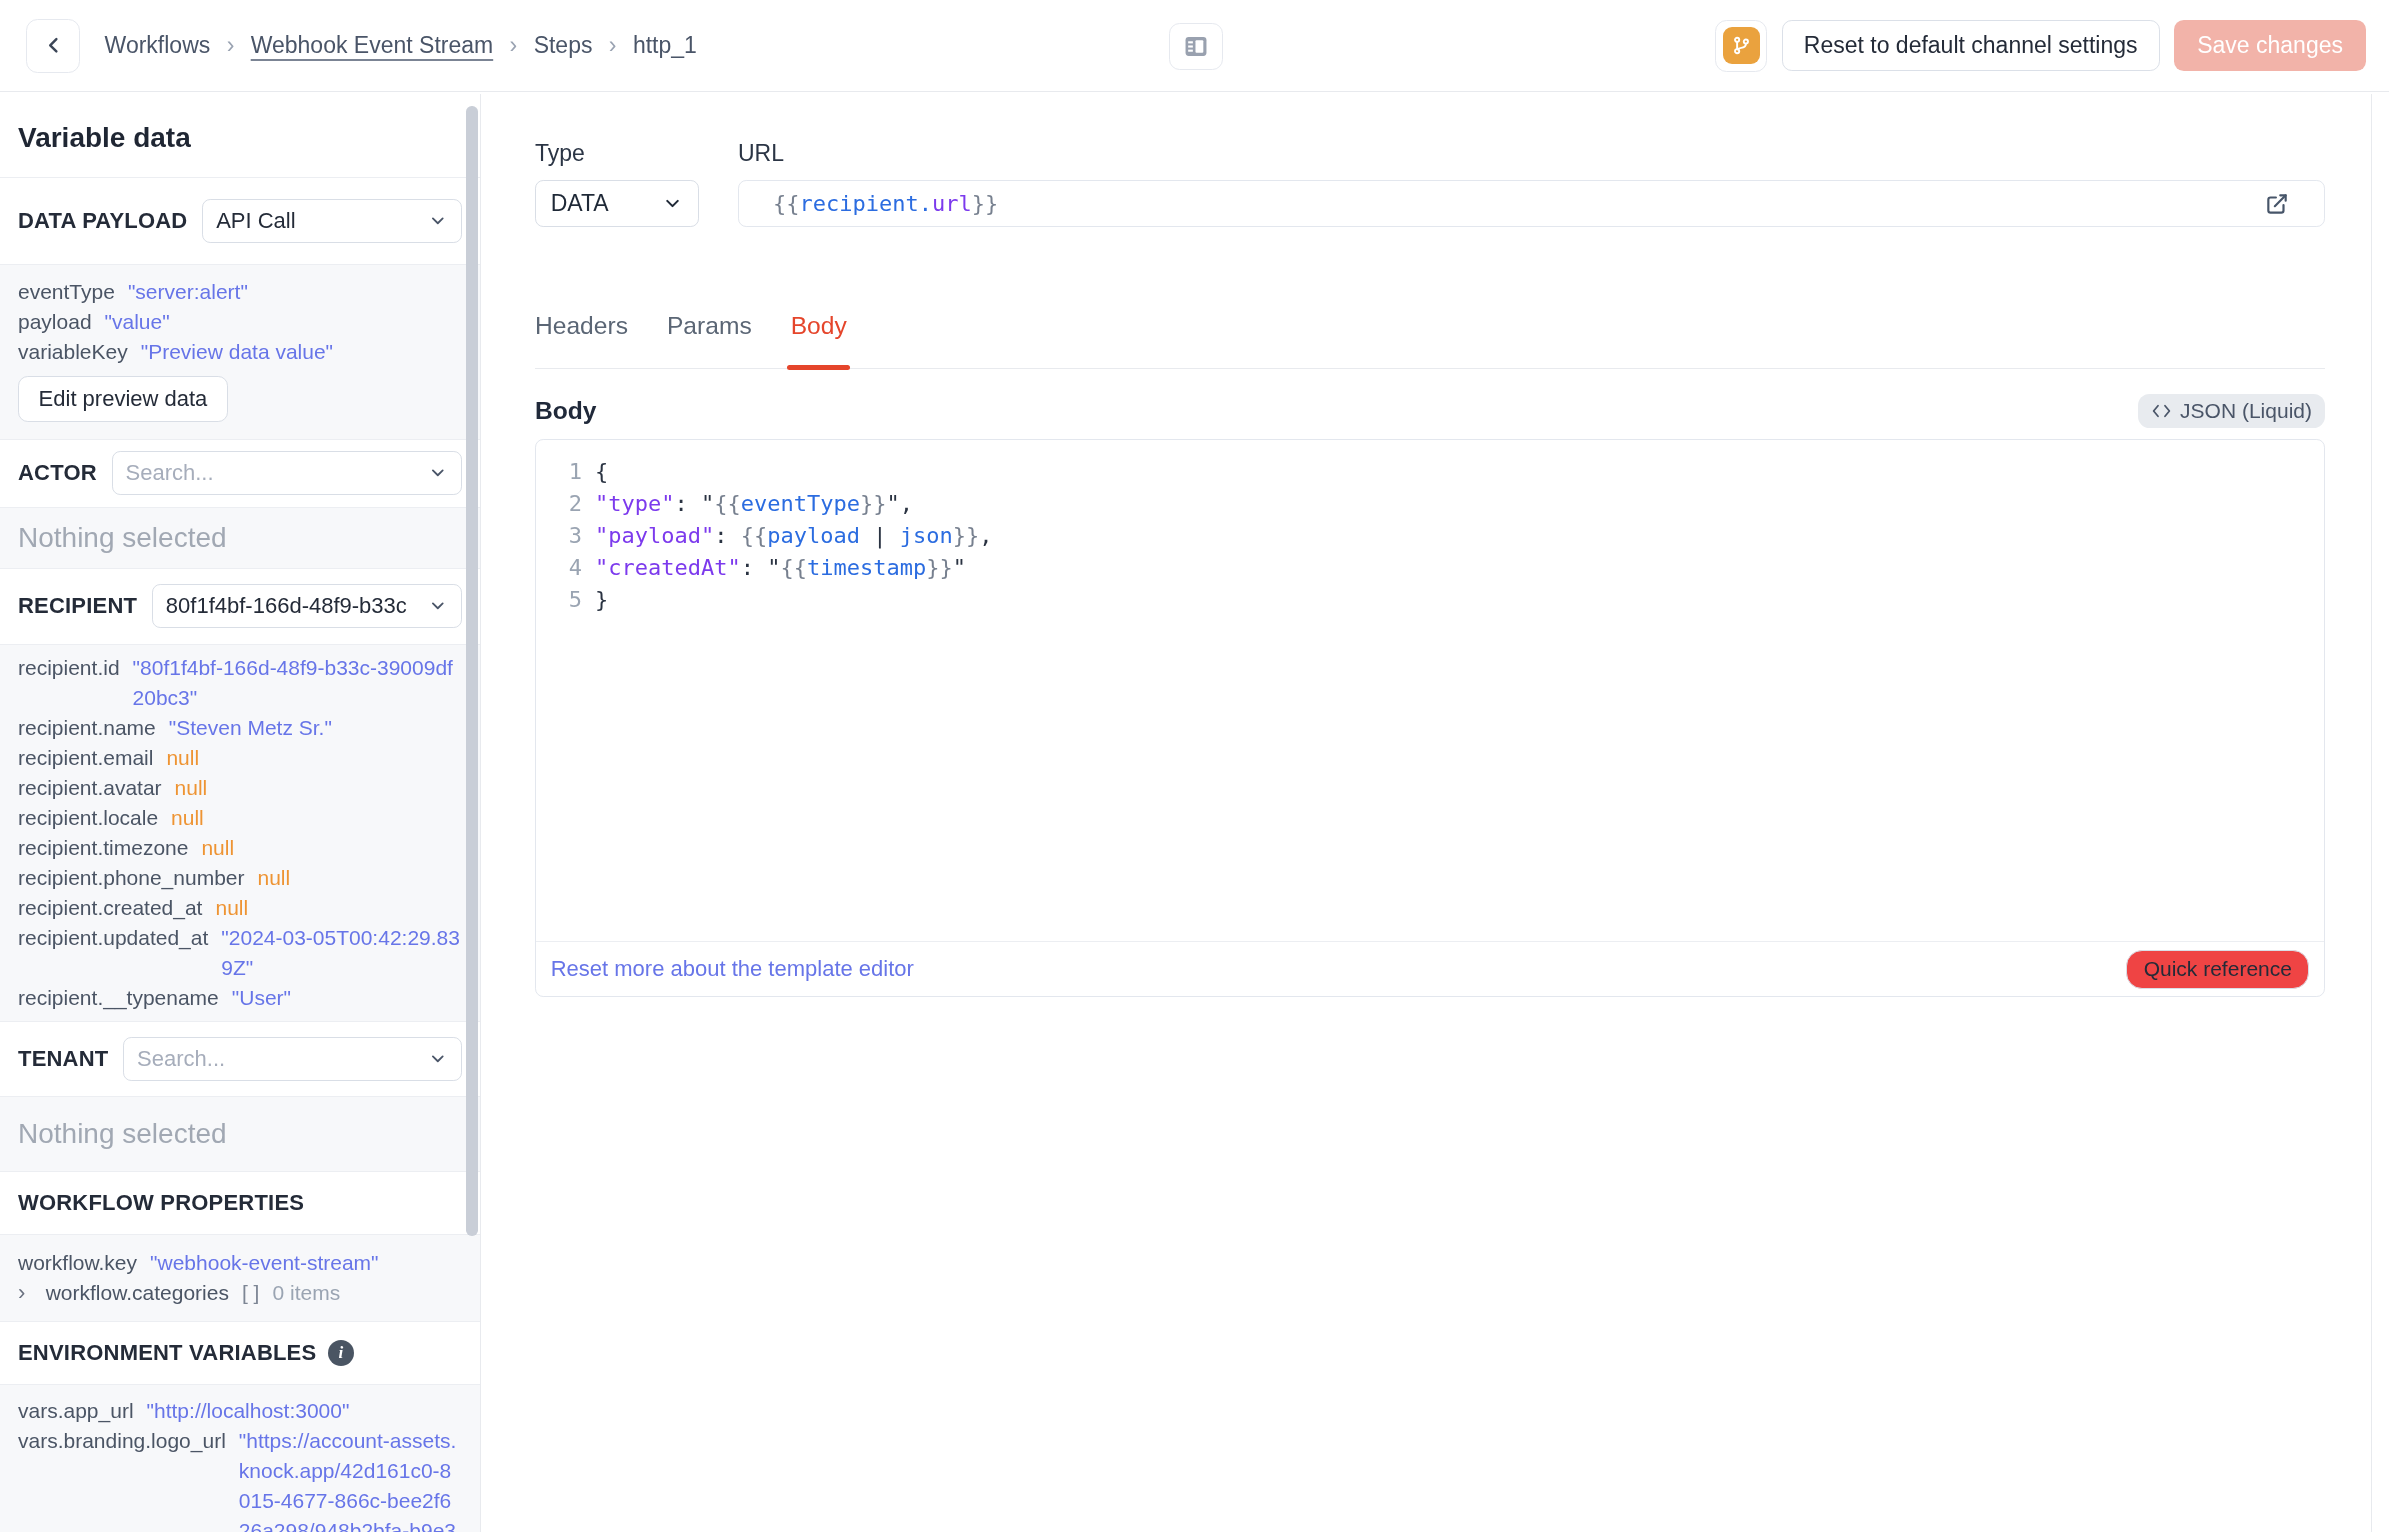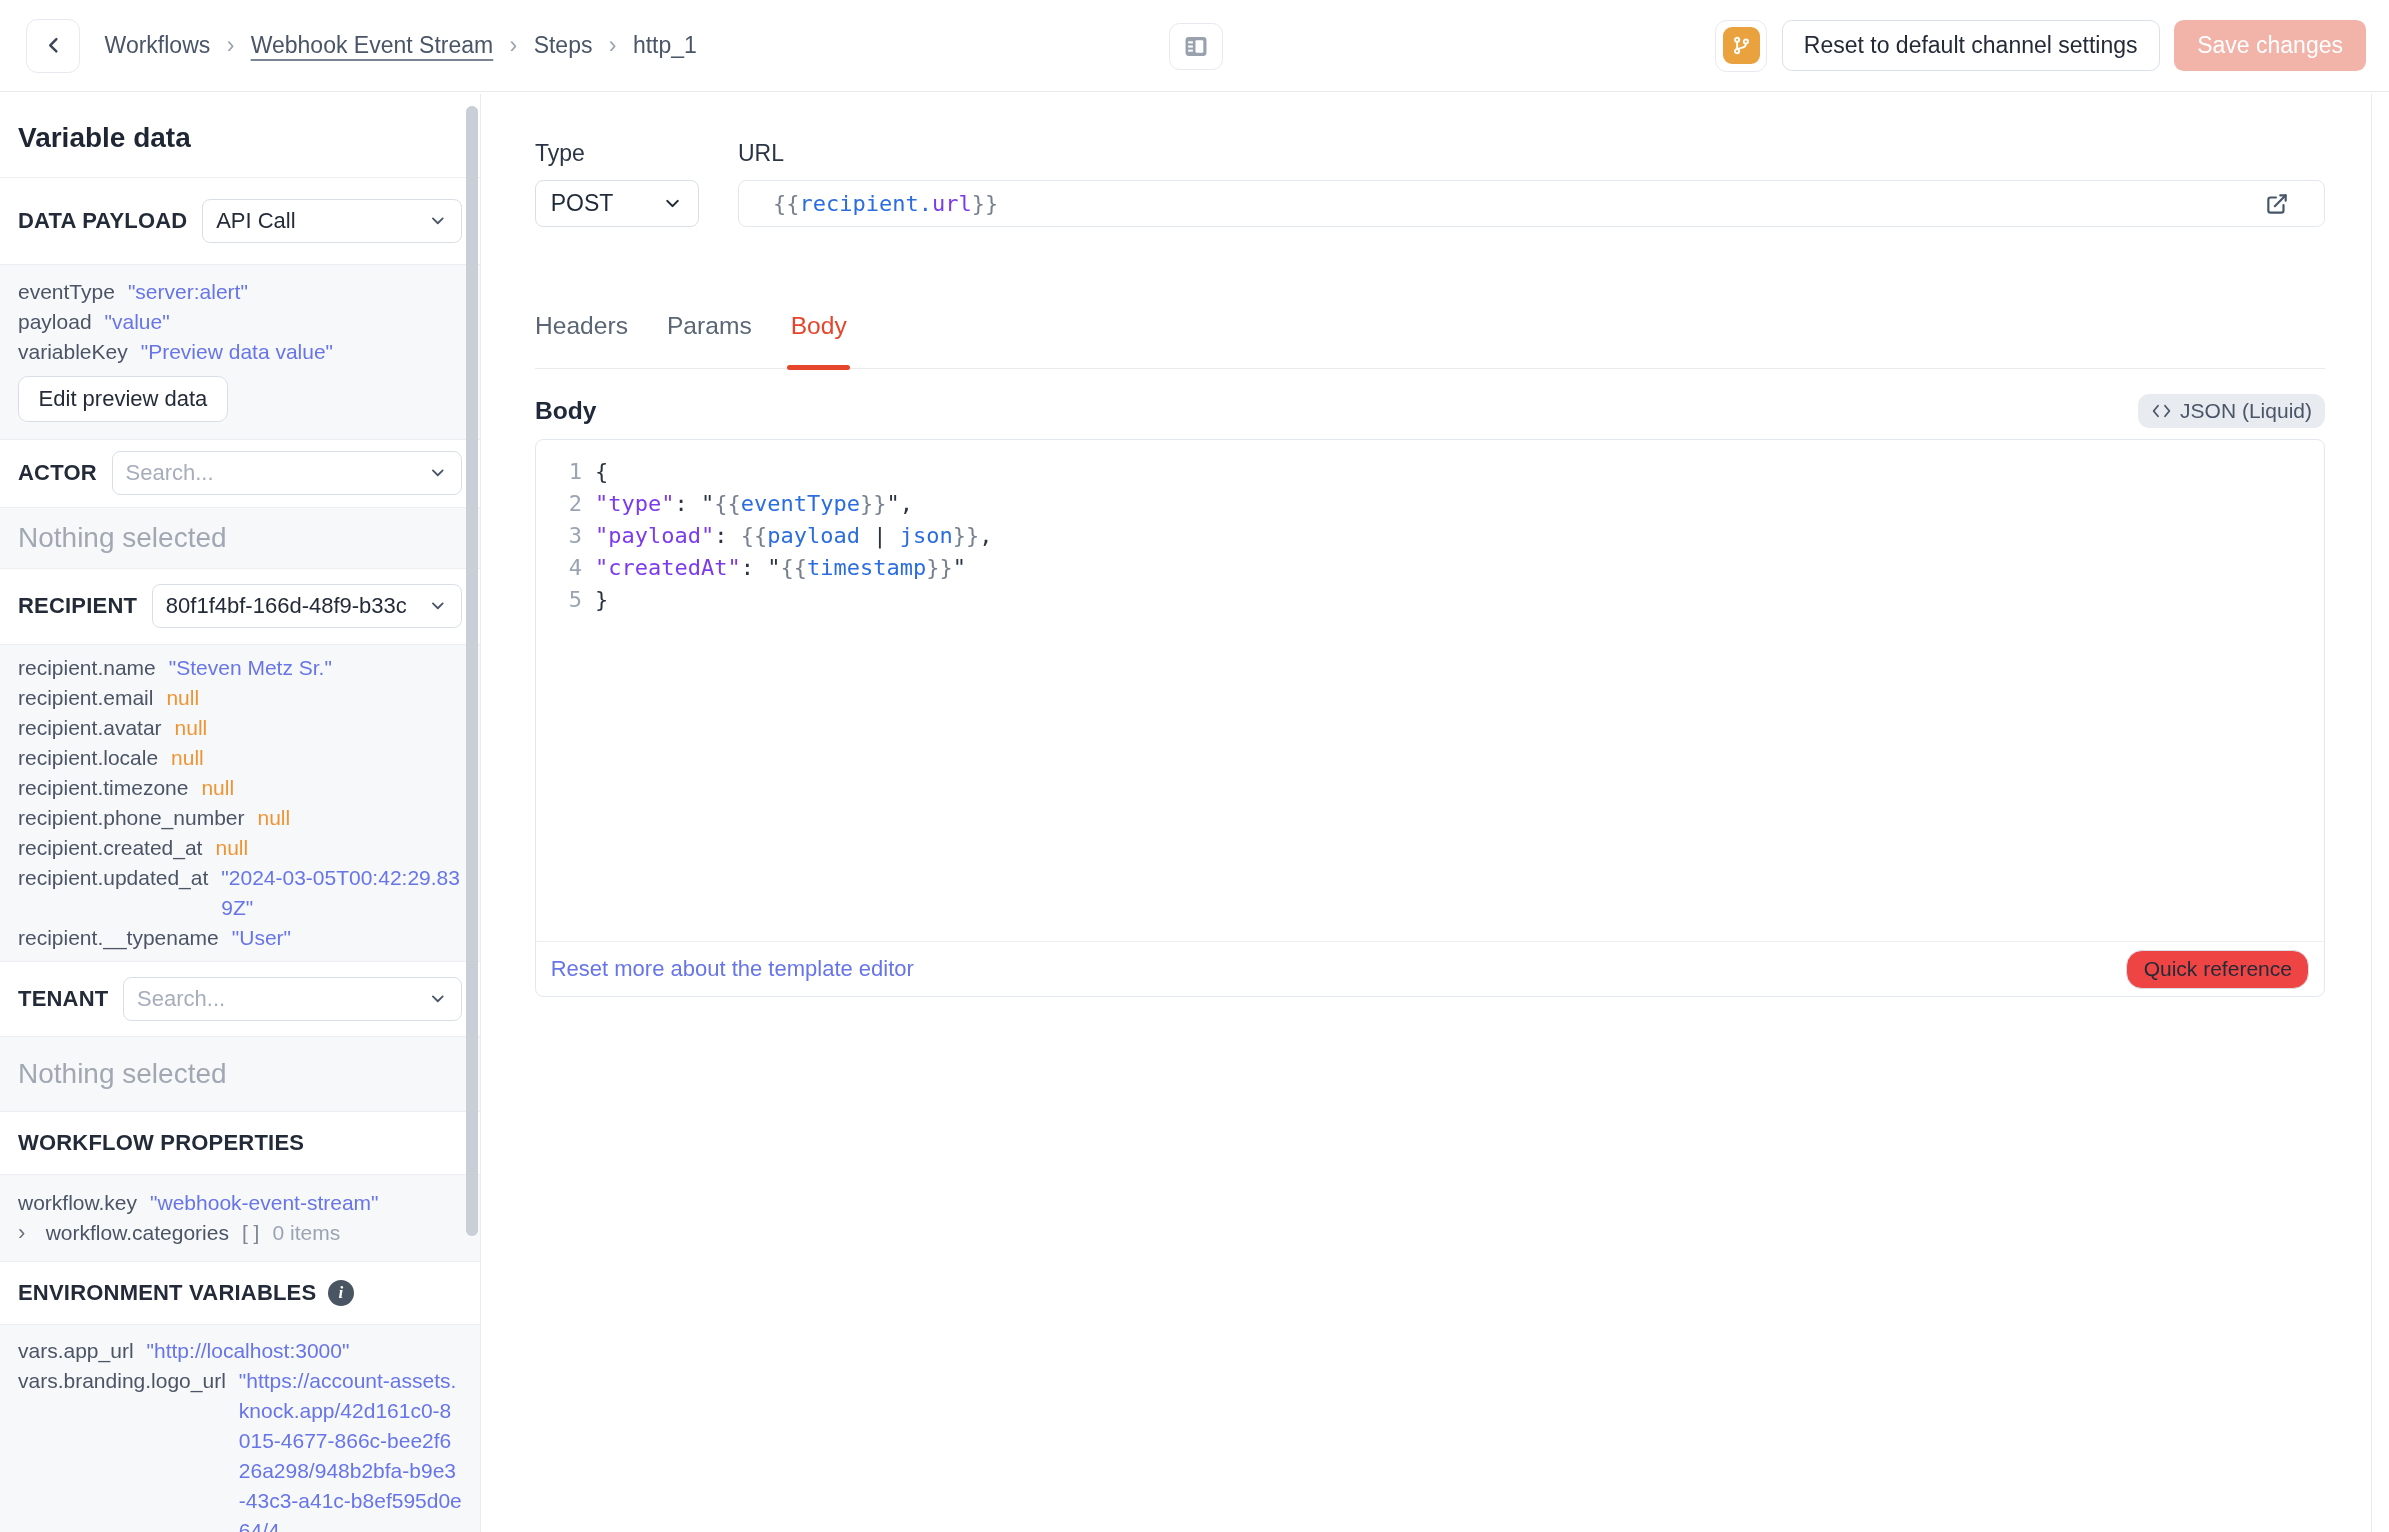--- a/index.html
+++ b/index.html
@@ -207,20 +207,24 @@
       <span class="chev">
         <svg width="19.6" height="19.6" viewBox="0 0 24 24" fill="none" stroke="currentColor" stroke-width="2.2" stroke-linecap="round" stroke-linejoin="round">
             <polyline points="6 9 12 15 18 9"></polyline>
           </svg>
       </span>
     </div>
   </div>
   <div class="sb-gray" style="padding:8.2px 18px;">
     <div>
         <div class="kv-row">
+          <span class="kv-key">recipient.id</span>
+          <span class="kv-val v-string">"80f1f4bf-166d-48f9-b33c-39009df20bc3"</span>
+        </div>
+        <div class="kv-row">
           <span class="kv-key">recipient.name</span>
           <span class="kv-val v-string">"Steven Metz Sr."</span>
         </div>
         <div class="kv-row">
           <span class="kv-key">recipient.email</span>
           <span class="kv-val v-null">null</span>
         </div>
         <div class="kv-row">
           <span class="kv-key">recipient.avatar</span>
           <span class="kv-val v-null">null</span>
@@ -302,21 +306,21 @@
 
   <div class="sb-scroll-thumb"></div>
 </div>
 
 <div class="main">
   <div class="main-inner">
     <div class="req-row">
       <div class="type-col">
         <div class="field-label">Type</div>
         <div class="method-select">
-          <span>POST</span>
+          <span>DATA</span>
           <span class="chev">
             <svg width="21" height="21" viewBox="0 0 24 24" fill="none" stroke="#1f2937" stroke-width="2.4" stroke-linecap="round" stroke-linejoin="round">
                 <polyline points="6 9 12 15 18 9"></polyline>
               </svg>
           </span>
         </div>
       </div>
       <div class="url-col">
         <div class="field-label">URL</div>
         <div class="url-input">

